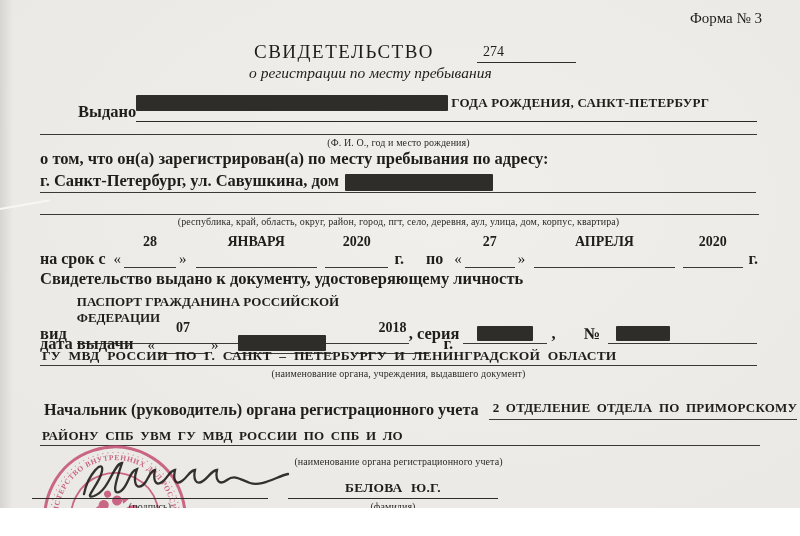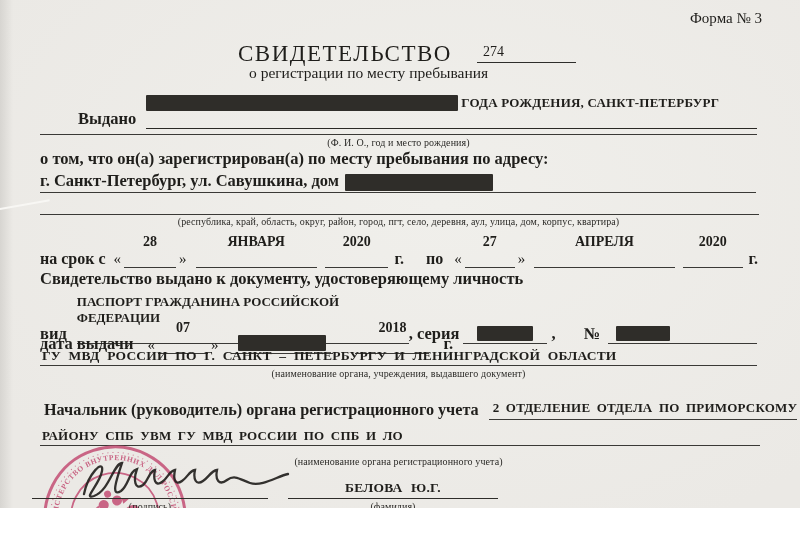--- a/index.html
+++ b/index.html
@@ -25,31 +25,31 @@
 </head>
 <body>
 
 <div class="page">
 
   <div class="abs edge"></div>
   <div class="abs scratch"></div>
 
   <div class="abs" style="top:10px;right:38px;font-size:15px;">Форма № 3</div>
 
-  <div class="abs" style="top:41px;left:238px;font-size:23px;letter-spacing:1.5px;">СВИДЕТЕЛЬСТВО</div>
+  <div class="abs" style="top:41px;left:254px;font-size:19px;letter-spacing:1.5px;">СВИДЕТЕЛЬСТВО</div>
 
   <div class="abs" style="top:44px;left:477px;width:93px;border-bottom:1px solid #2e2e2b;
        font-size:14px;padding:0 0 2px 6px;">274</div>
 
-  <div class="abs" style="top:64px;left:249px;font-size:15.5px;">о регистрации по месту пребывания</div>
+  <div class="abs" style="top:64px;left:249px;font-size:15.5px;font-style:italic;">о регистрации по месту пребывания</div>
 
   <div class="abs" style="top:95px;left:78px;right:43px;display:flex;align-items:flex-end;">
     <span class="lbl">Выдано</span>
-    <span style="flex:1;margin-left:10px;border-bottom:1.5px solid #2a2925;display:flex;
-                 align-items:center;padding-bottom:17px;">
+    <span style="flex:1;border-bottom:1.5px solid #2a2925;display:flex;
+                 align-items:center;padding-bottom:10px;">
       <span class="bar" style="width:312px;height:16px;"></span>
       <span class="val" style="margin-left:3px;">ГОДА РОЖДЕНИЯ, САНКТ-ПЕТЕРБУРГ</span>
     </span>
   </div>
 
   <div class="abs hr" style="top:134px;left:40px;right:43px;"></div>
   <div class="abs cap center" style="top:137px;left:40px;right:43px;">(Ф. И. О., год и место рождения)</div>
 
   <div class="abs lbl" style="top:149px;left:40px;">о том, что он(а) зарегистрирован(а) по месту пребывания по адресу:</div>
 

